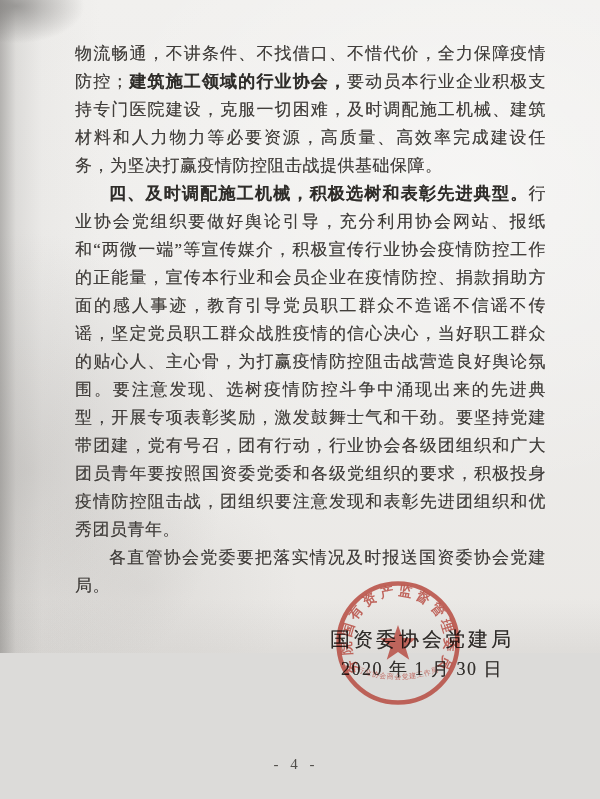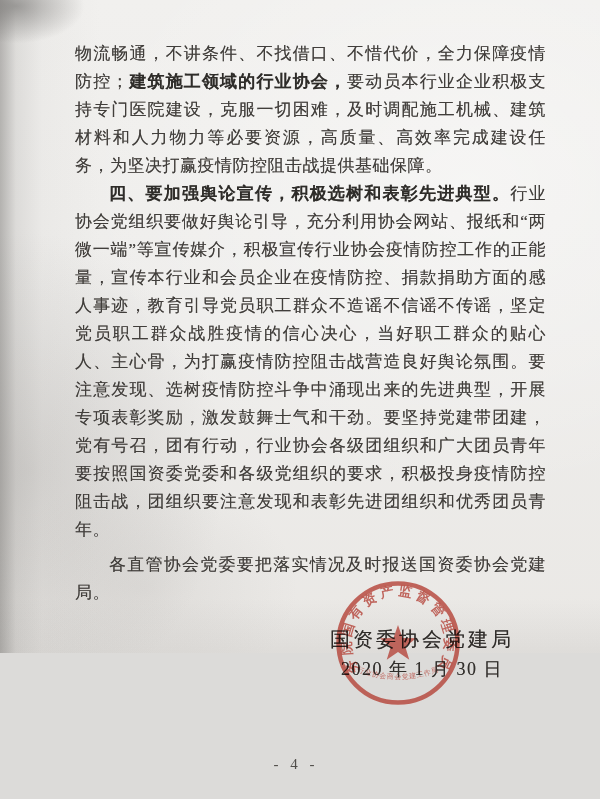--- a/index.html
+++ b/index.html
@@ -26,21 +26,21 @@
     left: 75px; right: 54px; top: 40px;
     font-size: 17px;
     line-height: 28px;
     letter-spacing: 0.5px;
     text-align: justify;
     color: #413e3b;
     text-shadow: 0 0 0.6px rgba(84,81,78,0.65);
   }
   .para { margin: 0; text-indent: 2em; }
   .para.no-indent { text-indent: 0; }
-  .para.gap { margin-top: 7px; }
+  .para.gap { }
   .bold { font-weight: 700; color: #2e2c29; }
   .signature-block { position: absolute; left: 0; top: 0; width: 600px; height: 799px; pointer-events: none; }
   .seal {
     position: absolute;
     left: 334px; top: 579px;
     width: 128px; height: 128px;
     z-index: 1;
     opacity: 0.88;
     filter: blur(0.4px);
   }
@@ -74,21 +74,21 @@
     color: #504d4a;
   }
 </style>
 </head>
 <body>
 
 <div class="photo">
 
   <div class="body-text">
     <p class="para no-indent"><span>物流畅通，不讲条件、不找借口、不惜代价，全力保障疫情防控；</span><span class="bold">建筑施工领域的行业协会，</span><span>要动员本行业企业积极支持专门医院建设，克服一切困难，及时调配施工机械、建筑材料和人力物力等必要资源，高质量、高效率完成建设任务，为坚决打赢疫情防控阻击战提供基础保障。</span></p>
-    <p class="para"><span class="bold">四、要加强舆论宣传，积极选树和表彰先进典型。</span><span>行业协会党组织要做好舆论引导，充分利用协会网站、报纸和“两微一端”等宣传媒介，积极宣传行业协会疫情防控工作的正能量，宣传本行业和会员企业在疫情防控、捐款捐助方面的感人事迹，教育引导党员职工群众不造谣不信谣不传谣，坚定党员职工群众战胜疫情的信心决心，当好职工群众的贴心人、主心骨，为打赢疫情防控阻击战营造良好舆论氛围。要注意发现、选树疫情防控斗争中涌现出来的先进典型，开展专项表彰奖励，激发鼓舞士气和干劲。要坚持党建带团建，党有号召，团有行动，行业协会各级团组织和广大团员青年要按照国资委党委和各级党组织的要求，积极投身疫情防控阻击战，团组织要注意发现和表彰先进团组织和优秀团员青年。</span></p>
+    <p class="para"><span class="bold">四、及时调配施工机械，积极选树和表彰先进典型。</span><span>行业协会党组织要做好舆论引导，充分利用协会网站、报纸和“两微一端”等宣传媒介，积极宣传行业协会疫情防控工作的正能量，宣传本行业和会员企业在疫情防控、捐款捐助方面的感人事迹，教育引导党员职工群众不造谣不信谣不传谣，坚定党员职工群众战胜疫情的信心决心，当好职工群众的贴心人、主心骨，为打赢疫情防控阻击战营造良好舆论氛围。要注意发现、选树疫情防控斗争中涌现出来的先进典型，开展专项表彰奖励，激发鼓舞士气和干劲。要坚持党建带团建，党有号召，团有行动，行业协会各级团组织和广大团员青年要按照国资委党委和各级党组织的要求，积极投身疫情防控阻击战，团组织要注意发现和表彰先进团组织和优秀团员青年。</span></p>
     <p class="para gap">各直管协会党委要把落实情况及时报送国资委协会党建局。</p>
   </div>
 
   <div class="signature-block">
     <svg class="seal" viewBox="0 0 200 200" xmlns="http://www.w3.org/2000/svg">
       <circle cx="100" cy="100" r="93" fill="none" stroke="#b5443a" stroke-width="7" opacity="0.92"></circle>
       <defs>
         <path id="sealArc" d="M 35 135 A 74 74 0 1 1 165 135" fill="none"></path>
         <path id="sealBottomArc" d="M 33 143 Q 100 170 167 143" fill="none"></path>
       </defs>

